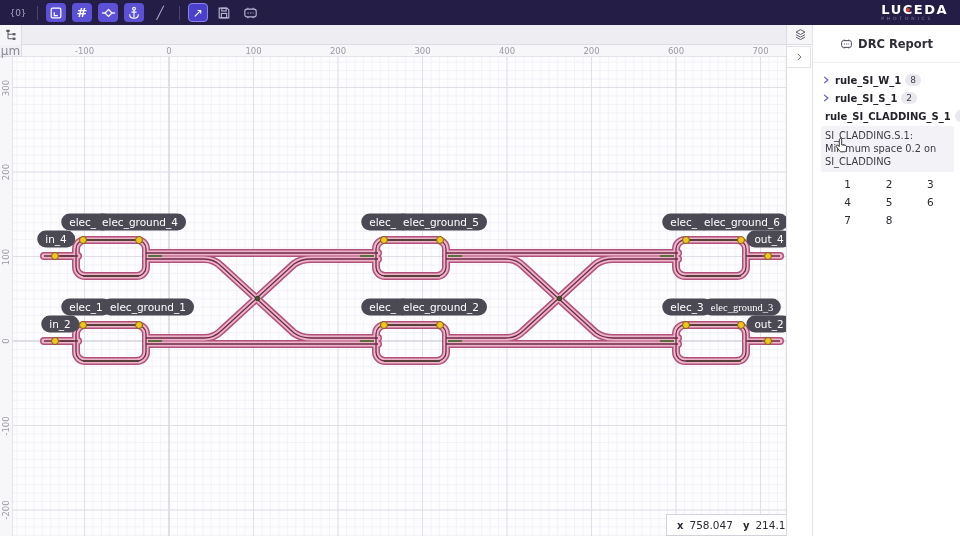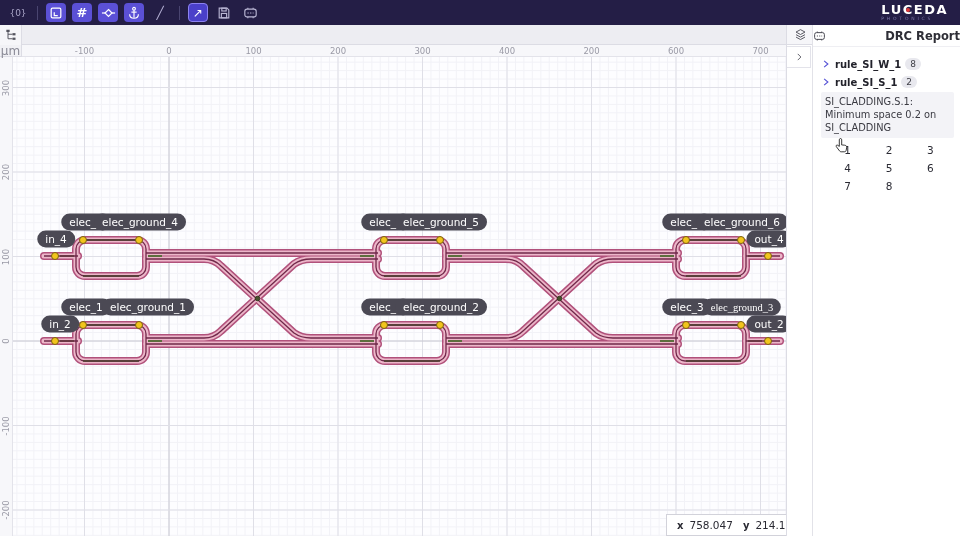--- a/index.html
+++ b/index.html
@@ -69,21 +69,21 @@
   .gutter { position:absolute; left:786px; top:25px; width:26px; height:511px; background:#fff;
             border-left:1px solid #dcdce4; z-index:15; }
   .layers-btn { width:26px; height:20px; border-bottom:1px solid #dcdce4; background:#f6f6f9;
                 display:flex; align-items:center; justify-content:center; }
   .chevron-btn { width:24px; height:22px; margin-top:1px; border:1px solid #e3e3ea; border-left:none;
                  display:flex; align-items:center; justify-content:center; background:#fff; }
 
   
   .panel { position:absolute; left:812px; top:25px; width:148px; height:511px; background:#fff;
            border-left:1px solid #e2e2e8; z-index:15; }
-  .panel-header { height:22px; display:flex; align-items:center; justify-content:space-between; gap:5px;
+  .panel-header { height:38px; display:flex; align-items:center; justify-content:center; gap:5px;
                   border-bottom:1px solid #efeff3; font-size:11.5px; font-weight:bold; color:#2e2e36; }
   .rule-row { display:flex; align-items:center; gap:4px; padding:3px 6px 3px 8px; }
   .rule-name { font-size:10px; font-weight:bold; color:#22222b; white-space:nowrap; }
   .badge { background:#e8e8ee; color:#3c3c44; font-size:9px; padding:0px 5px; border-radius:7px;
            line-height:12px; }
   .rule-desc { margin:1px 6px 4px 8px; padding:3px 4px; background:#f3f3f7; color:#3a3a42;
                font-size:9.8px; line-height:1.35; border-radius:2px; }
   .vgrid { display:grid; grid-template-columns:repeat(3,1fr); row-gap:6px; width:124px;
            margin:6px 0 0 14px; }
   .vcell { font-size:10.5px; color:#2a2a33; text-align:center; }
@@ -514,20 +514,27 @@
     <span class="rule-name">rule_SI_W_1</span>
     <span class="badge">8</span>
   </div>
   <div class="rule-row">
     <svg width="10" height="10" viewBox="0 0 16 16">
       <polyline points="5,3 11,8 5,13" fill="none" stroke="#5552d6" stroke-width="1.8"></polyline>
     </svg>
     <span class="rule-name">rule_SI_S_1</span>
     <span class="badge">2</span>
   </div>
+  <div class="rule-row">
+    <svg width="10" height="10" viewBox="0 0 16 16">
+      <polyline points="3,5 8,11 13,5" fill="none" stroke="#5552d6" stroke-width="1.8"></polyline>
+    </svg>
+    <span class="rule-name">rule_SI_CLADDING_S_1</span>
+    <span class="badge">8</span>
+  </div>
 
   <div class="rule-desc">SI_CLADDING.S.1: Minimum space 0.2 on SI_CLADDING</div>
 
   <div class="vgrid">
       <div class="vcell">1</div>
       <div class="vcell">2</div>
       <div class="vcell">3</div>
       <div class="vcell">4</div>
       <div class="vcell">5</div>
       <div class="vcell">6</div>

